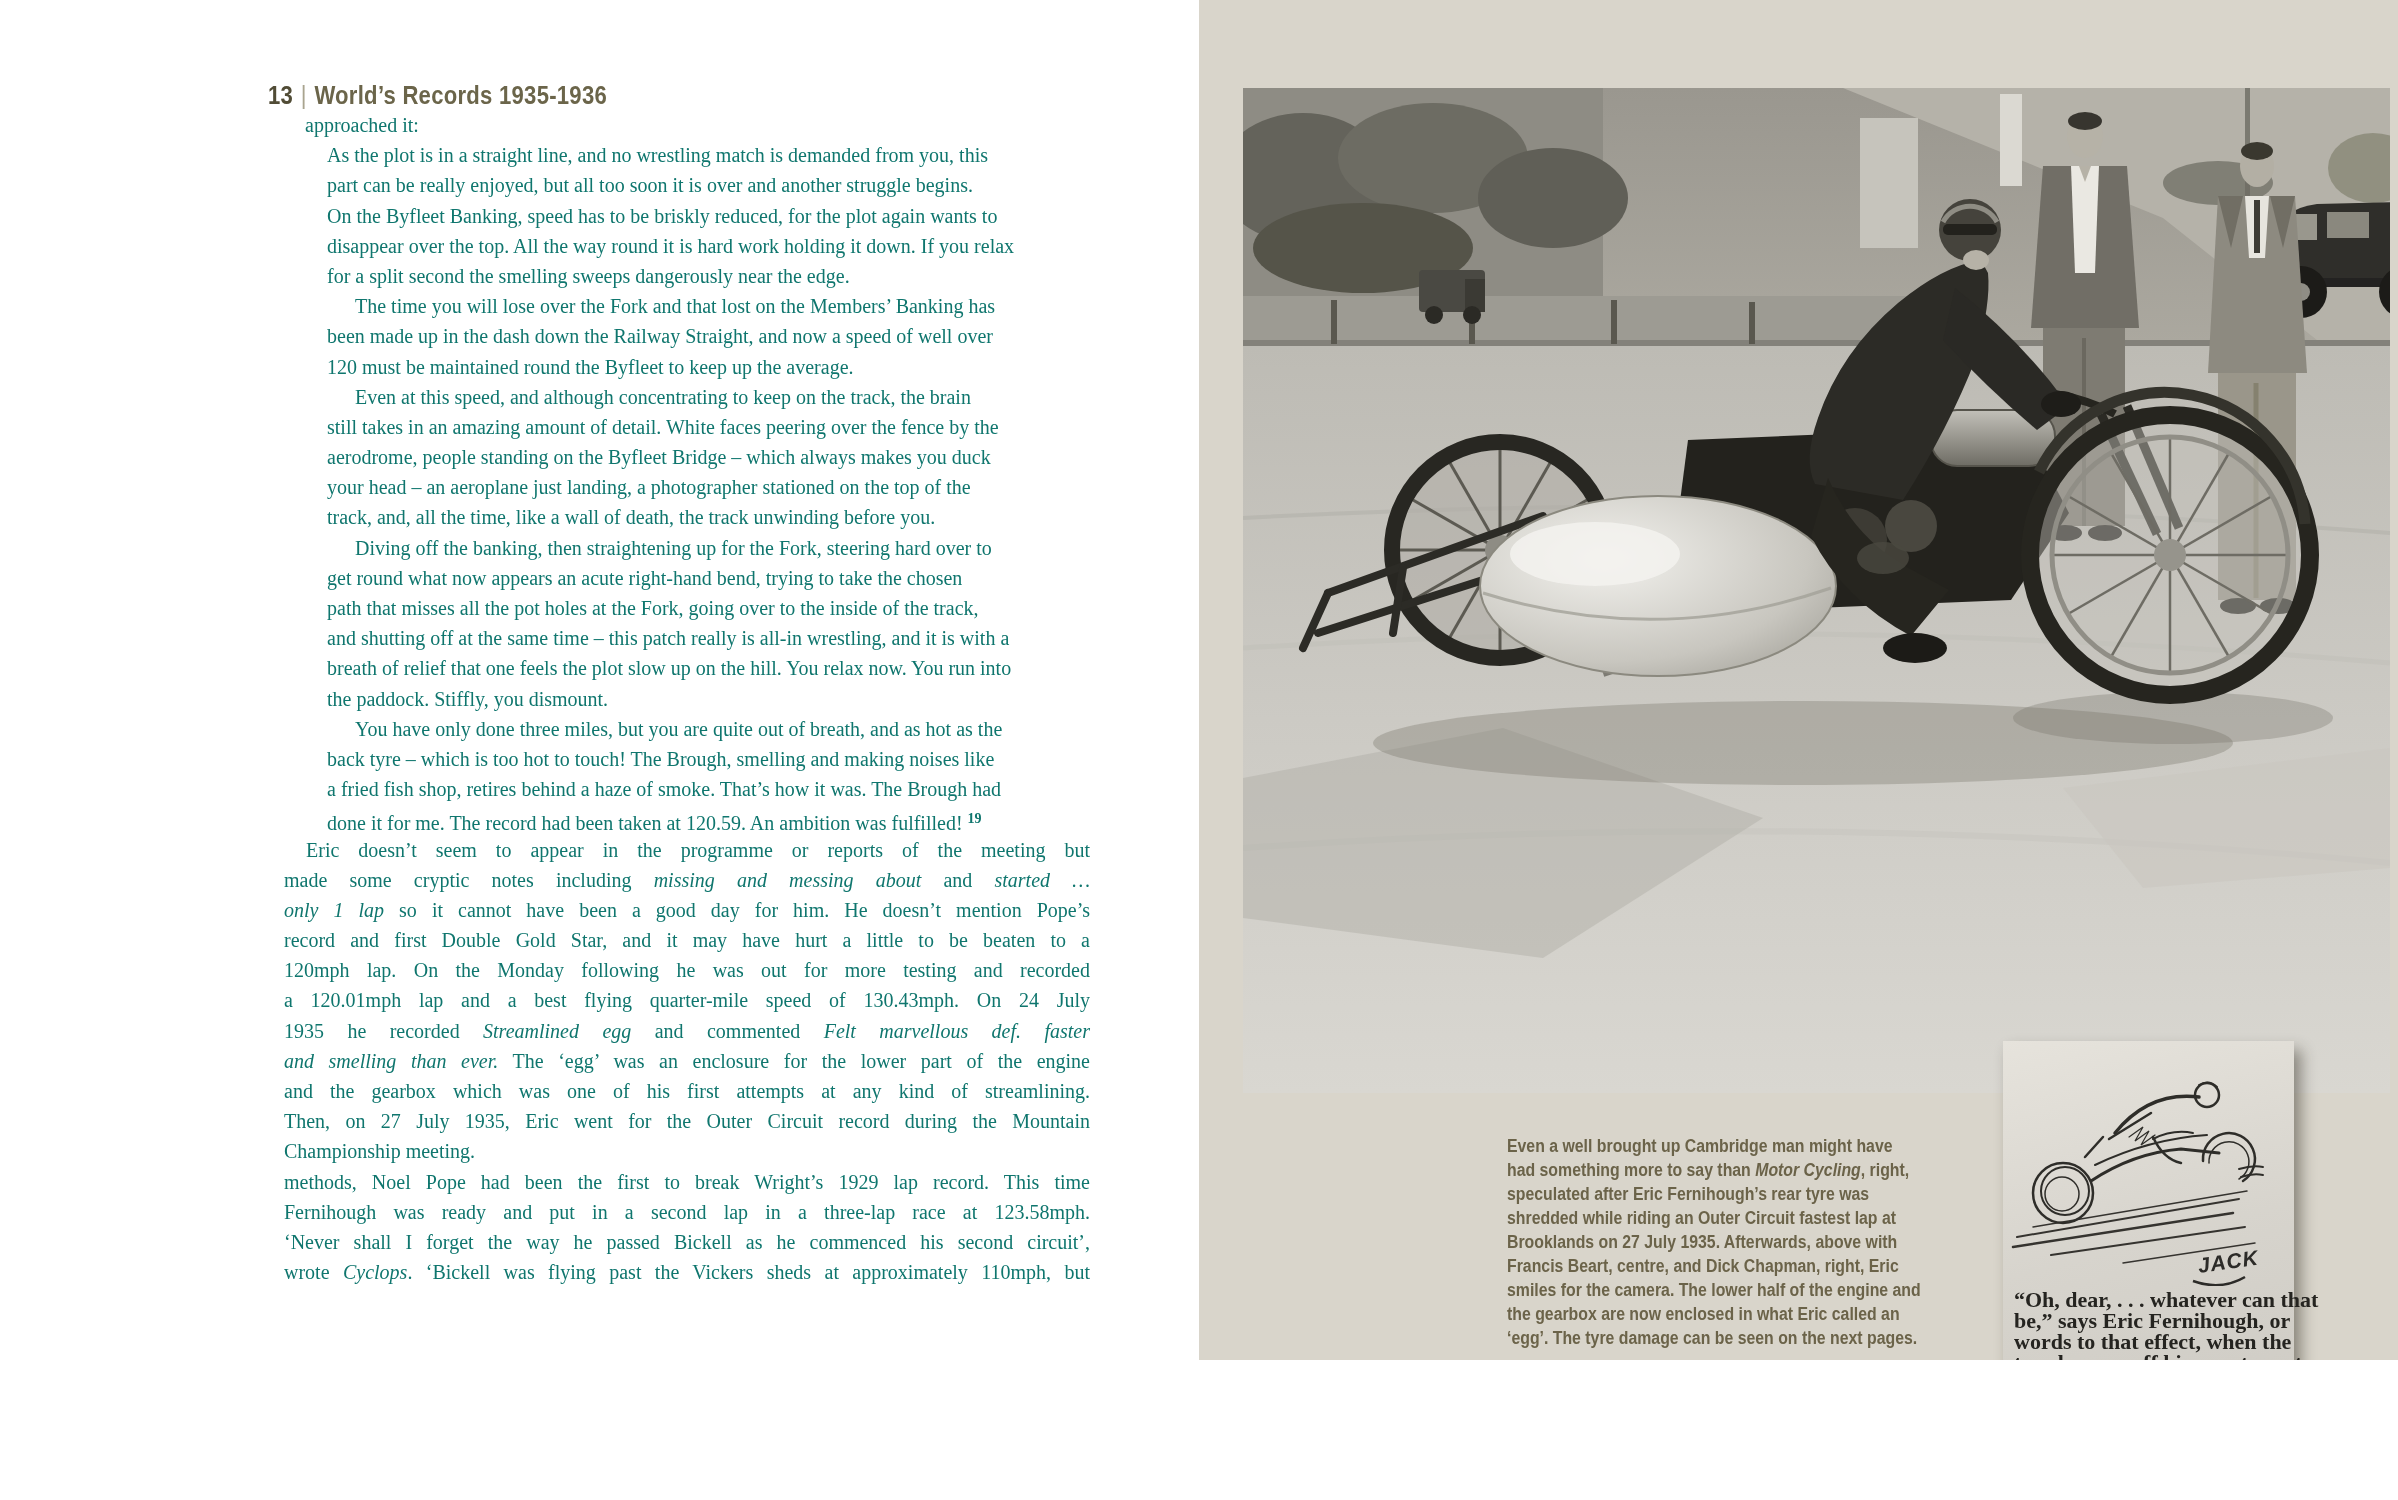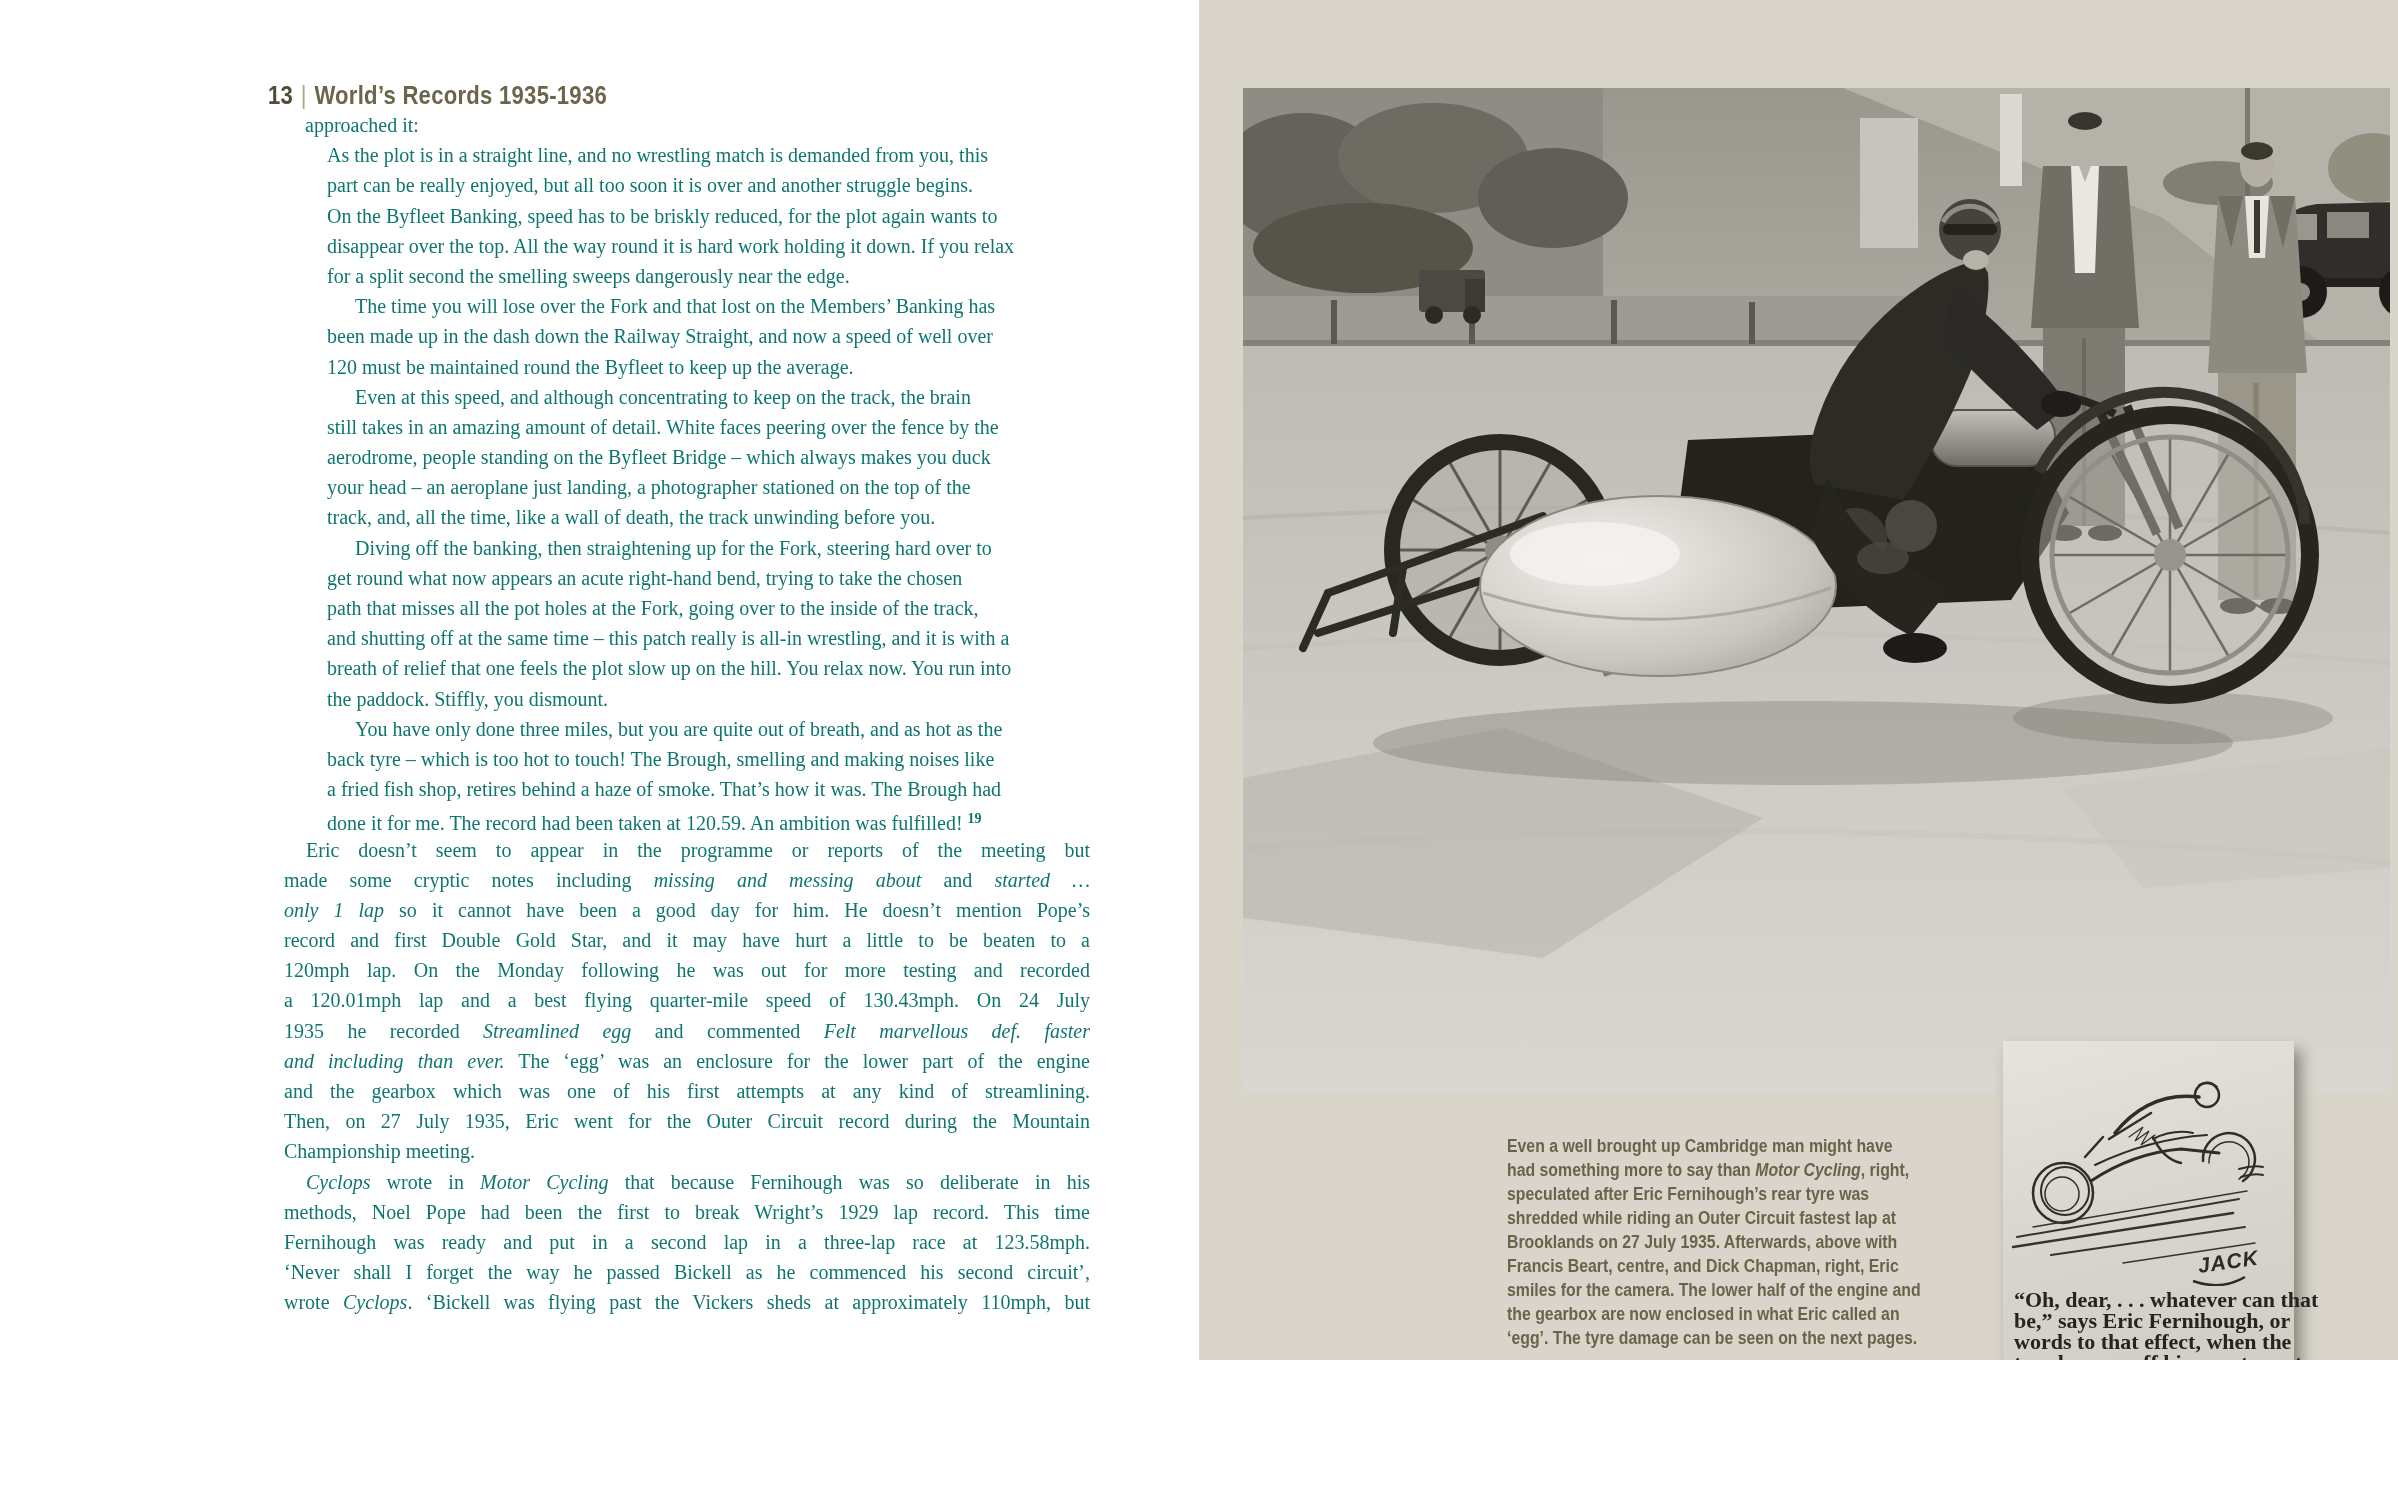--- a/index.html
+++ b/index.html
@@ -84,25 +84,24 @@
         <div class="tline quote"><span>back tyre – which is too hot to touch! The Brough, smelling and making noises like</span></div>
         <div class="tline quote"><span>a fried fish shop, retires behind a haze of smoke. That’s how it was. The Brough had</span></div>
         <div class="tline quote"><span>done it for me. The record had been taken at 120.59. An ambition was fulfilled! </span><span class="sup">19</span></div>
         <div class="tline just" style="padding-left: 22px;"><span>Eric doesn’t seem to appear in the programme or reports of the meeting but</span></div>
         <div class="tline just"><span>made some cryptic notes including </span><span class="it">missing and messing about</span><span> and </span><span class="it">started …</span></div>
         <div class="tline just"><span class="it">only 1 lap</span><span> so it cannot have been a good day for him. He doesn’t mention Pope’s</span></div>
         <div class="tline just"><span>record and first Double Gold Star, and it may have hurt a little to be beaten to a</span></div>
         <div class="tline just"><span>120mph lap. On the Monday following he was out for more testing and recorded</span></div>
         <div class="tline just"><span>a 120.01mph lap and a best flying quarter-mile speed of 130.43mph. On 24 July</span></div>
         <div class="tline just"><span>1935 he recorded </span><span class="it">Streamlined egg</span><span> and commented </span><span class="it">Felt marvellous def. faster</span></div>
-        <div class="tline just"><span class="it">and including than ever.</span><span> The ‘egg’ was an enclosure for the lower part of the engine</span></div>
+        <div class="tline just"><span class="it">and smelling than ever.</span><span> The ‘egg’ was an enclosure for the lower part of the engine</span></div>
         <div class="tline just"><span>and the gearbox which was one of his first attempts at any kind of streamlining.</span></div>
         <div class="tline just"><span>Then, on 27 July 1935, Eric went for the Outer Circuit record during the Mountain</span></div>
         <div class="tline"><span>Championship meeting.</span></div>
-        <div class="tline just" style="padding-left: 22px;"><span class="it">Cyclops</span><span> wrote in </span><span class="it">Motor Cycling</span><span> that because Fernihough was so deliberate in his</span></div>
         <div class="tline just"><span>methods, Noel Pope had been the first to break Wright’s 1929 lap record. This time</span></div>
         <div class="tline just"><span>Fernihough was ready and put in a second lap in a three-lap race at 123.58mph.</span></div>
         <div class="tline just"><span>‘Never shall I forget the way he passed Bickell as he commenced his second circuit’,</span></div>
         <div class="tline just"><span>wrote </span><span class="it">Cyclops</span><span>. ‘Bickell was flying past the Vickers sheds at approximately 110mph, but</span></div>
       </div>
 
     <div class="pagenum pagenum-left">378</div>
   </div>
 
   <div>

